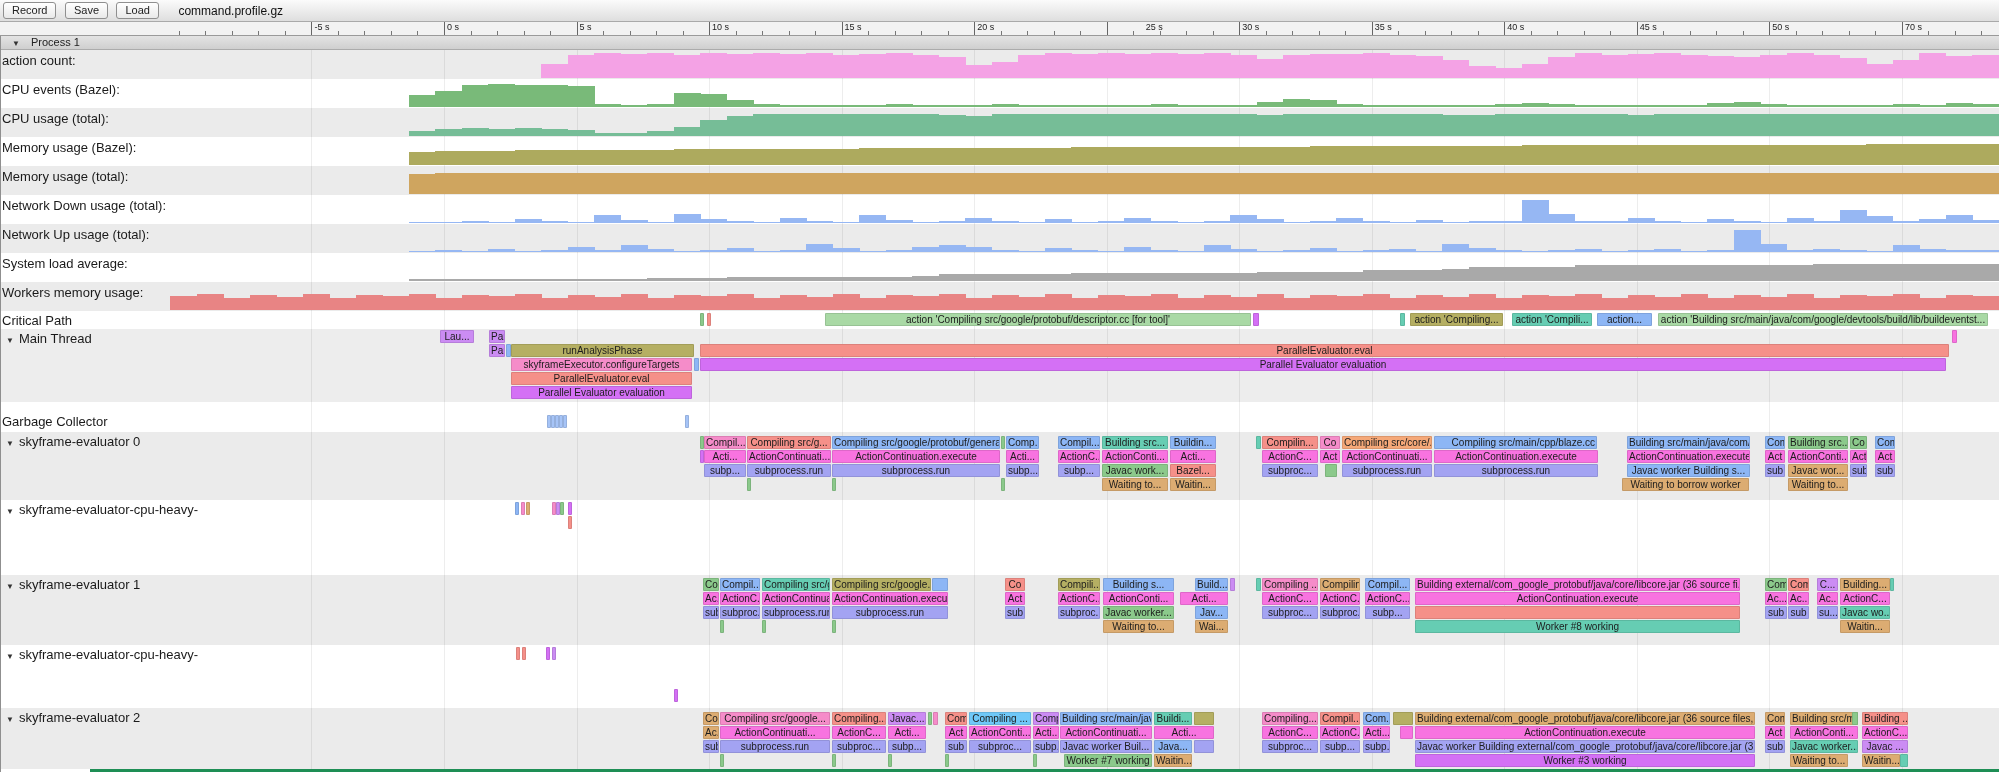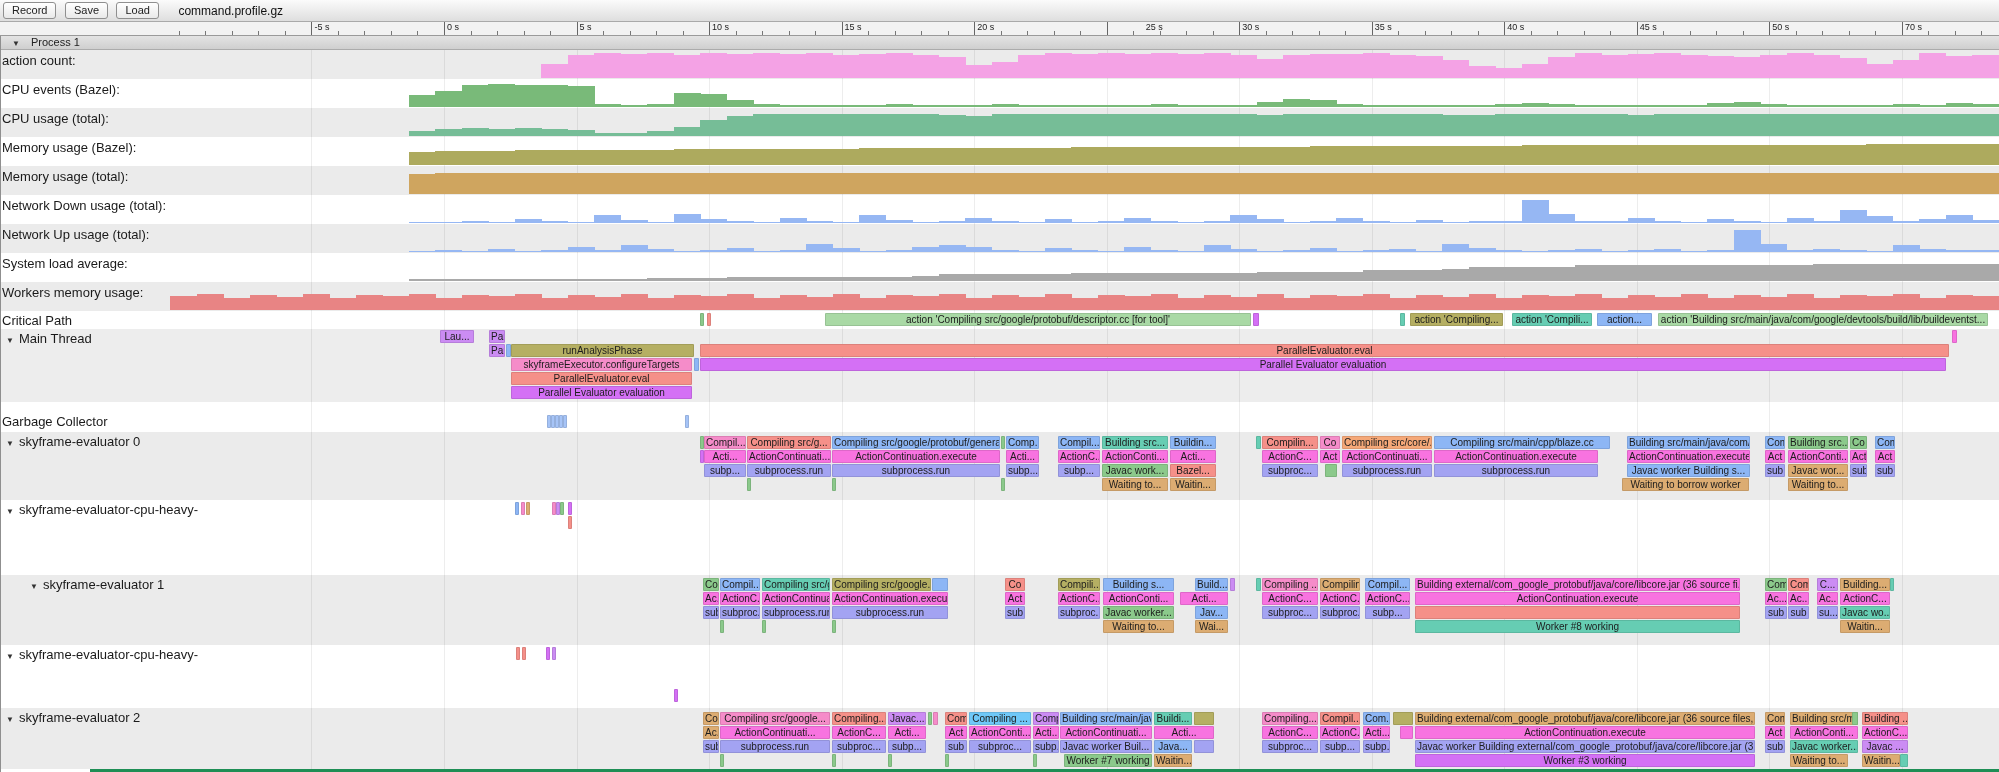--- a/index.html
+++ b/index.html
@@ -767,21 +767,21 @@
       <div class="slice" style="left: 832px; width: 168px; top: 436px; background: rgb(141, 182, 245);">Compiling src/google/protobuf/generat...</div>
       <div class="slice" style="left: 1001px; width: 4px; top: 436px; background: rgb(139, 201, 139);"></div>
       <div class="slice" style="left: 1006px; width: 33px; top: 436px; background: rgb(141, 182, 245);">Comp...</div>
       <div class="slice" style="left: 1058px; width: 42px; top: 436px; background: rgb(141, 182, 245);">Compil...</div>
       <div class="slice" style="left: 1102px; width: 66px; top: 436px; background: rgb(102, 205, 179);">Building src...</div>
       <div class="slice" style="left: 1170px; width: 46px; top: 436px; background: rgb(141, 182, 245);">Buildin...</div>
       <div class="slice" style="left: 1256px; width: 5px; top: 436px; background: rgb(102, 205, 179);"></div>
       <div class="slice" style="left: 1262px; width: 56px; top: 436px; background: rgb(245, 144, 137);">Compilin...</div>
       <div class="slice" style="left: 1320px; width: 20px; top: 436px; background: rgb(245, 140, 201);">Co</div>
       <div class="slice" style="left: 1342px; width: 90px; top: 436px; background: rgb(245, 168, 120);">Compiling src/core/...</div>
-      <div class="slice" style="left: 1434px; width: 176px; top: 436px; background: rgb(141, 182, 245);">Compiling src/main/cpp/blaze.cc</div>
+      <div class="slice" style="left: 1434px; width: 163px; top: 436px; background: rgb(141, 182, 245); text-align: right;">Compiling src/main/cpp/blaze.cc</div>
       <div class="slice" style="left: 1627px; width: 123px; top: 436px; background: rgb(141, 182, 245);">Building src/main/java/com/go...</div>
       <div class="slice" style="left: 1765px; width: 20px; top: 436px; background: rgb(141, 182, 245);">Com</div>
       <div class="slice" style="left: 1788px; width: 60px; top: 436px; background: rgb(139, 201, 139);">Building src...</div>
       <div class="slice" style="left: 1850px; width: 17px; top: 436px; background: rgb(139, 201, 139);">Co</div>
       <div class="slice" style="left: 1875px; width: 20px; top: 436px; background: rgb(141, 182, 245);">Com</div>
       <div class="slice" style="left: 700px; width: 3px; top: 450px; background: rgb(212, 112, 245);"></div>
       <div class="slice" style="left: 704px; width: 42px; top: 450px; background: rgb(248, 115, 224);">Acti...</div>
       <div class="slice" style="left: 747px; width: 84px; top: 450px; background: rgb(248, 115, 224);">ActionContinuati...</div>
       <div class="slice" style="left: 832px; width: 168px; top: 450px; background: rgb(248, 115, 224);">ActionContinuation.execute</div>
       <div class="slice" style="left: 1006px; width: 33px; top: 450px; background: rgb(248, 115, 224);">Acti...</div>
@@ -822,21 +822,21 @@
       <div class="slice" style="left: 1788px; width: 60px; top: 478px; background: rgb(220, 172, 114);">Waiting to...</div>
       <div class="rowlabel" style="top: 502px; left: 6px;"><span class="arrow">▼</span><span>skyframe-evaluator-cpu-heavy-</span></div>
       <div class="slice" style="left: 515px; width: 2px; top: 502px; background: rgb(141, 182, 245);"></div>
       <div class="slice" style="left: 521px; width: 2px; top: 502px; background: rgb(245, 140, 201);"></div>
       <div class="slice" style="left: 526px; width: 2px; top: 502px; background: rgb(220, 172, 114);"></div>
       <div class="slice" style="left: 552px; width: 2px; top: 502px; background: rgb(245, 140, 201);"></div>
       <div class="slice" style="left: 556px; width: 2px; top: 502px; background: rgb(203, 140, 243);"></div>
       <div class="slice" style="left: 560px; width: 2px; top: 502px; background: rgb(139, 201, 139);"></div>
       <div class="slice" style="left: 568px; width: 3px; top: 502px; background: rgb(212, 112, 245);"></div>
       <div class="slice" style="left: 568px; width: 3px; top: 516px; background: rgb(245, 144, 137);"></div>
-      <div class="rowlabel" style="top: 577px; left: 6px; margin-left: 24px;"><span class="arrow">▼</span><span>skyframe-evaluator 1</span></div>
+      <div class="rowlabel" style="top: 577px; left: 6px;"><span class="arrow">▼</span><span>skyframe-evaluator 1</span></div>
       <div class="slice" style="left: 703px; width: 16px; top: 578px; background: rgb(139, 201, 139);">Com</div>
       <div class="slice" style="left: 720px; width: 40px; top: 578px; background: rgb(141, 182, 245);">Compil...</div>
       <div class="slice" style="left: 762px; width: 68px; top: 578px; background: rgb(102, 205, 179);">Compiling src/g...</div>
       <div class="slice" style="left: 832px; width: 99px; top: 578px; background: rgb(181, 175, 99);">Compiling src/google...</div>
       <div class="slice" style="left: 932px; width: 16px; top: 578px; background: rgb(141, 182, 245);"></div>
       <div class="slice" style="left: 1005px; width: 20px; top: 578px; background: rgb(245, 144, 137);">Co</div>
       <div class="slice" style="left: 1058px; width: 42px; top: 578px; background: rgb(181, 175, 99);">Compili...</div>
       <div class="slice" style="left: 1103px; width: 71px; top: 578px; background: rgb(141, 182, 245);">Building s...</div>
       <div class="slice" style="left: 1195px; width: 33px; top: 578px; background: rgb(141, 182, 245);">Build...</div>
       <div class="slice" style="left: 1230px; width: 5px; top: 578px; background: rgb(203, 140, 243);"></div>

